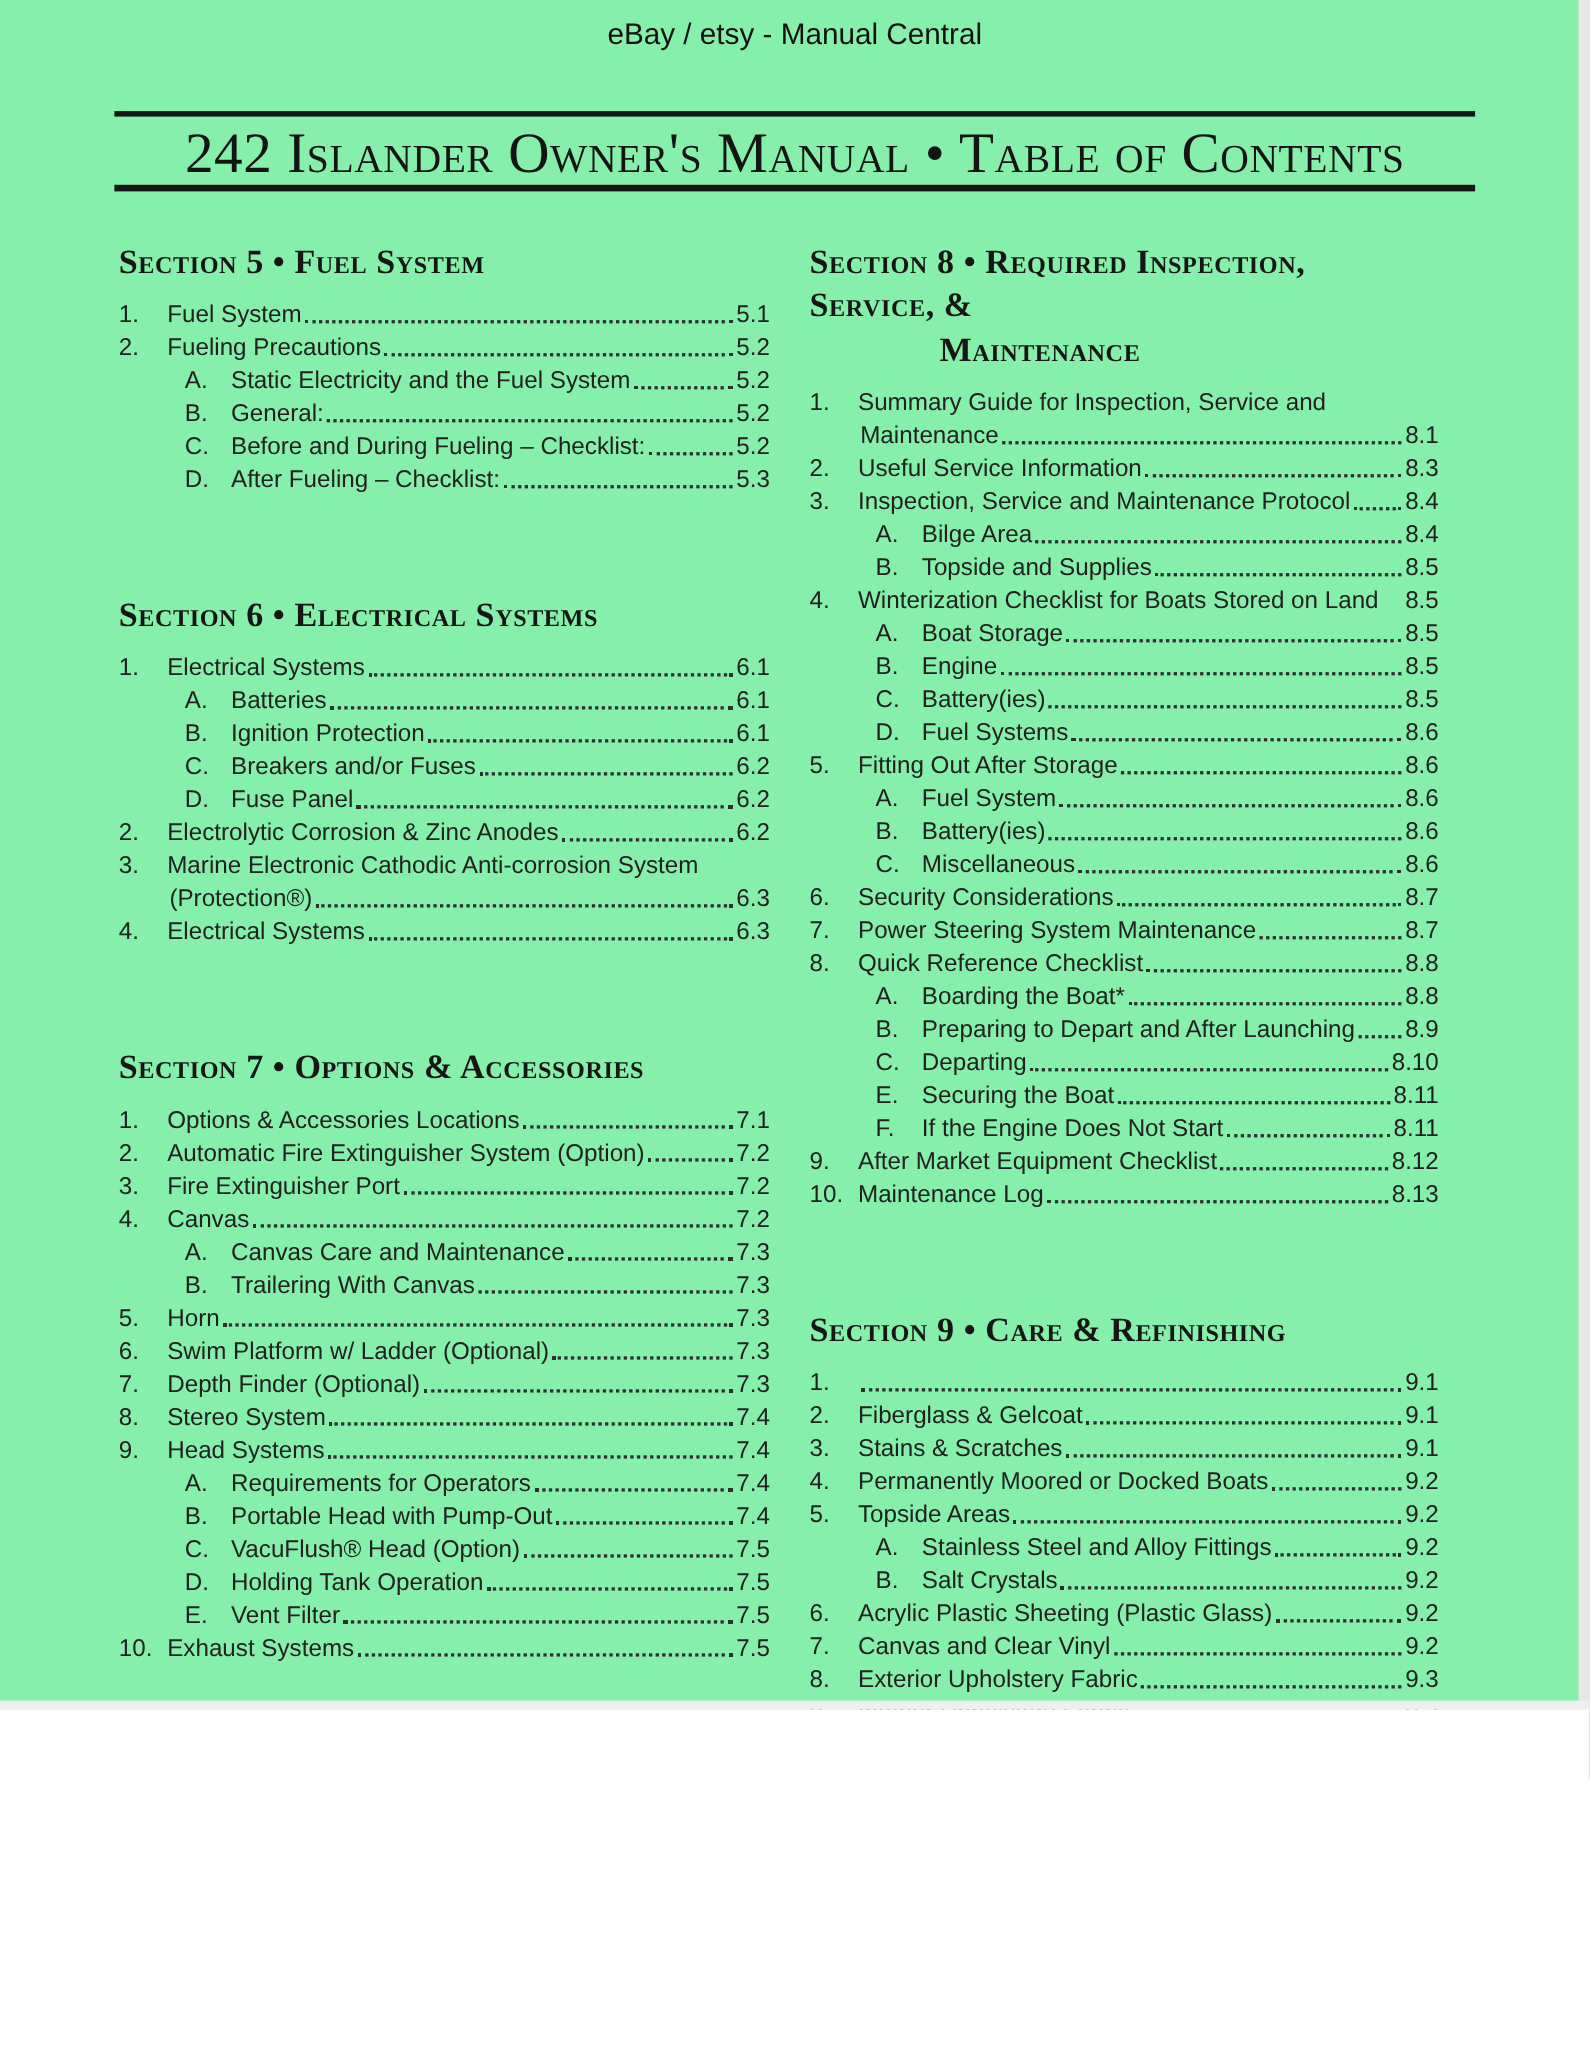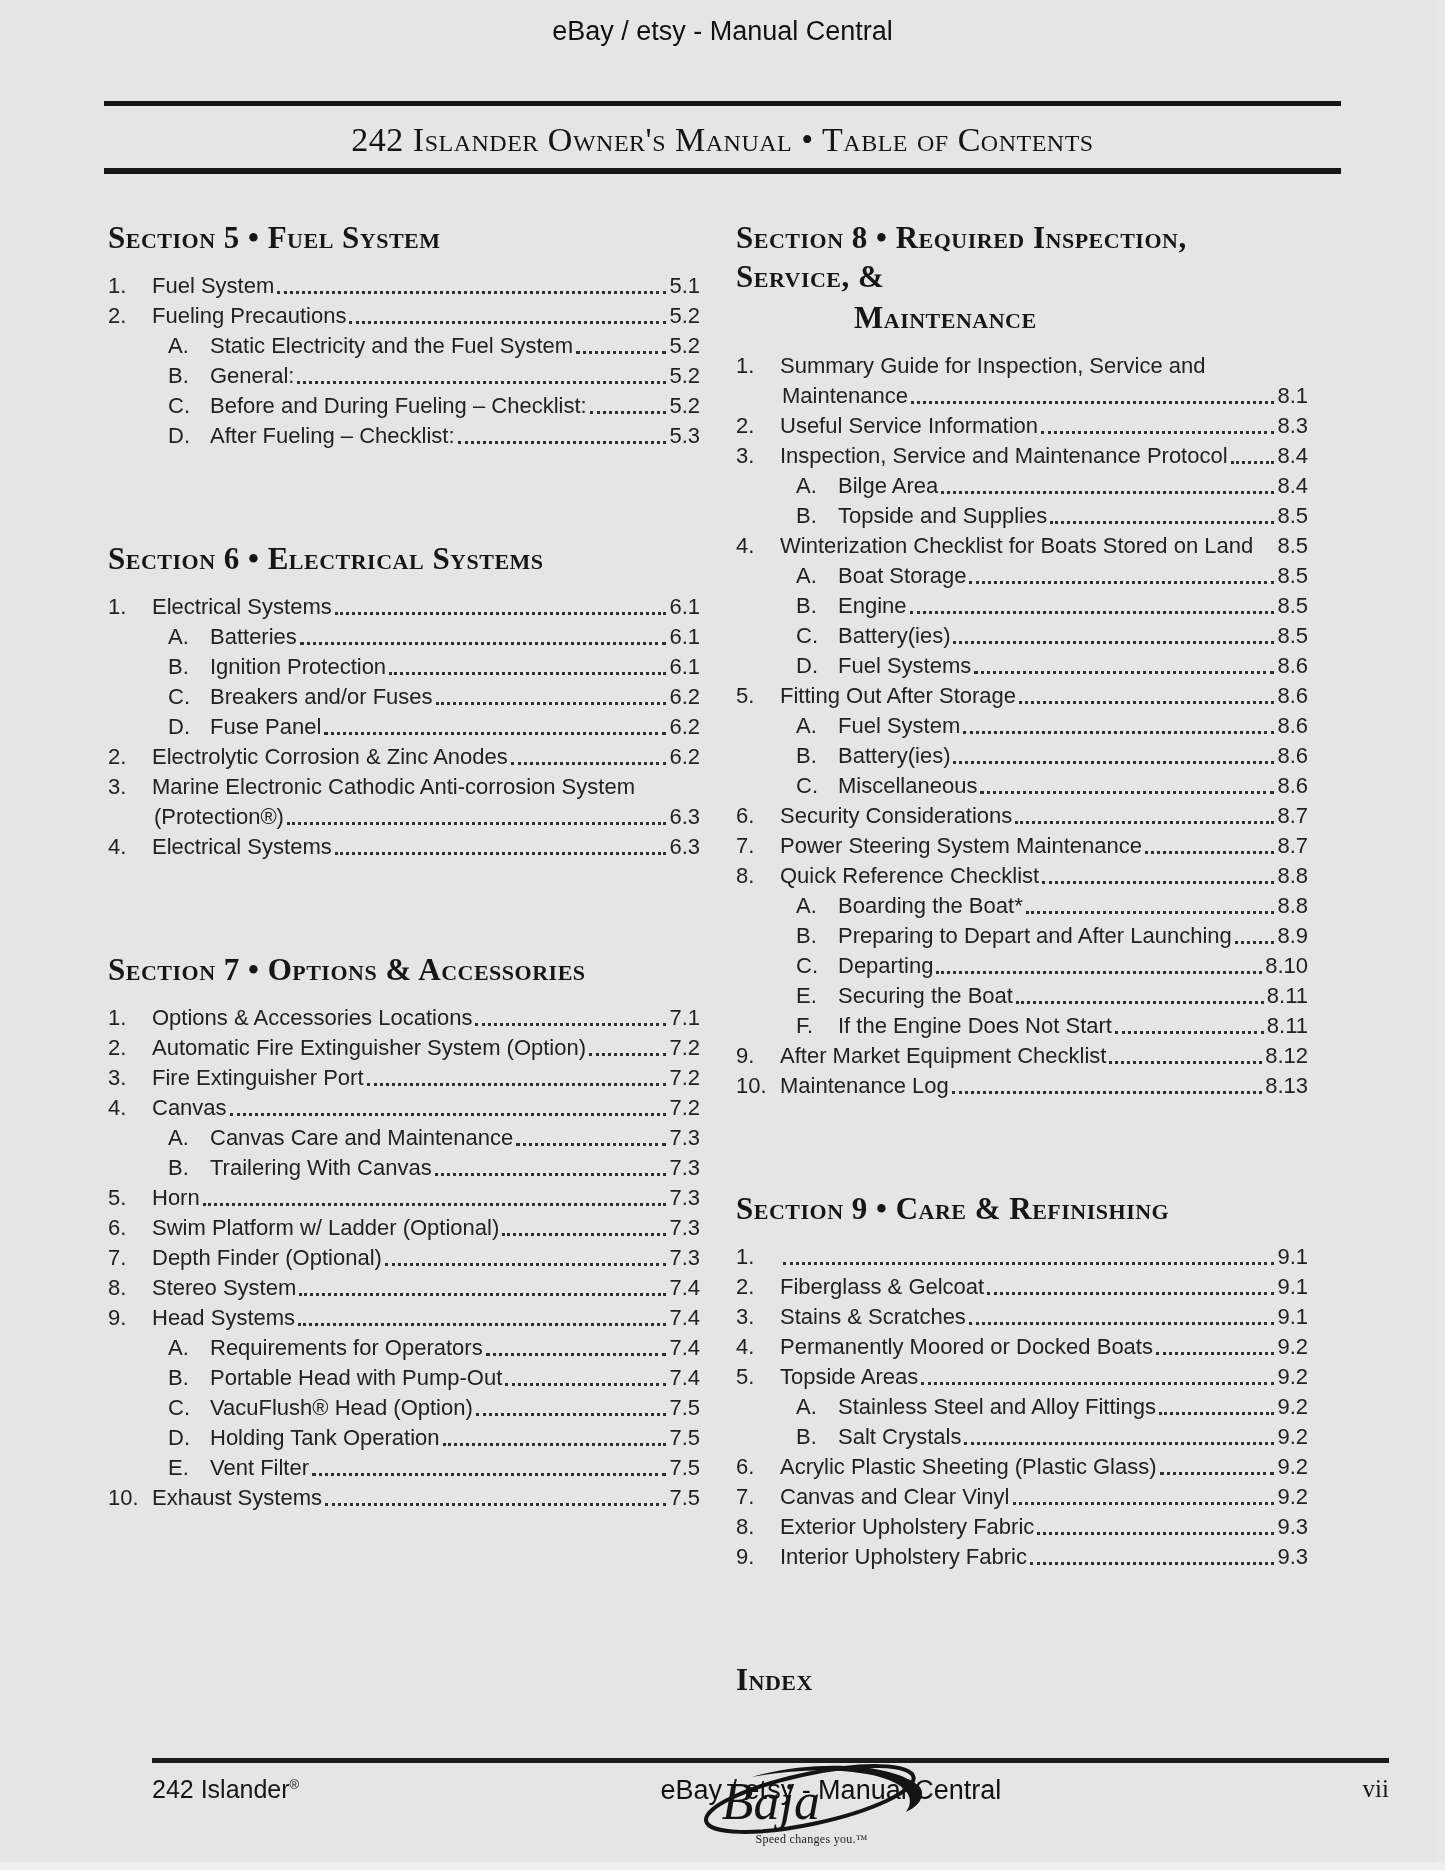--- a/index.html
+++ b/index.html
@@ -1,19 +1,19 @@
 <!DOCTYPE html>
 <html><head>
 <meta charset="utf-8">
 <style>
   html,body { margin:0; padding:0; background:#ffffff; }
   .page {
     position:relative;
-    width:1445px; height:1870px;
-    background:#e5e5e5;
+    width:1445px; height:1554px;
+    background:#86efac;
     color:#1d1d1d;
     font-family:"Liberation Sans", sans-serif;
     overflow:hidden;
   }
   .scan-edge-right { position:absolute; top:0; right:0; width:10px; height:100%; background:#e7e7e7; }
   .scan-edge-bottom { position:absolute; left:0; bottom:0; width:100%; height:8px; background:#efefef; }
 
   .site-header {
     padding-top:16px;
     text-align:center;
@@ -21,21 +21,21 @@
     color:#111;
   }
   .rule { background:#171717; margin-left:104px; margin-right:104px; }
   .rule-top { margin-top:54px; height:5px; }
   .doc-title {
     margin:10px 104px 0 104px;
     text-align:center;
     font-family:"Liberation Serif", serif;
     font-variant:small-caps;
     font-weight:400;
-    font-size:34px;
+    font-size:52px;
     line-height:48px;
     color:#141414;
     letter-spacing:0.5px;
   }
   .rule-under { margin-top:4px; height:6px; }
 
   .columns {
     display:flex;
     margin:44px 0 0 108px;
     align-items:flex-start;

